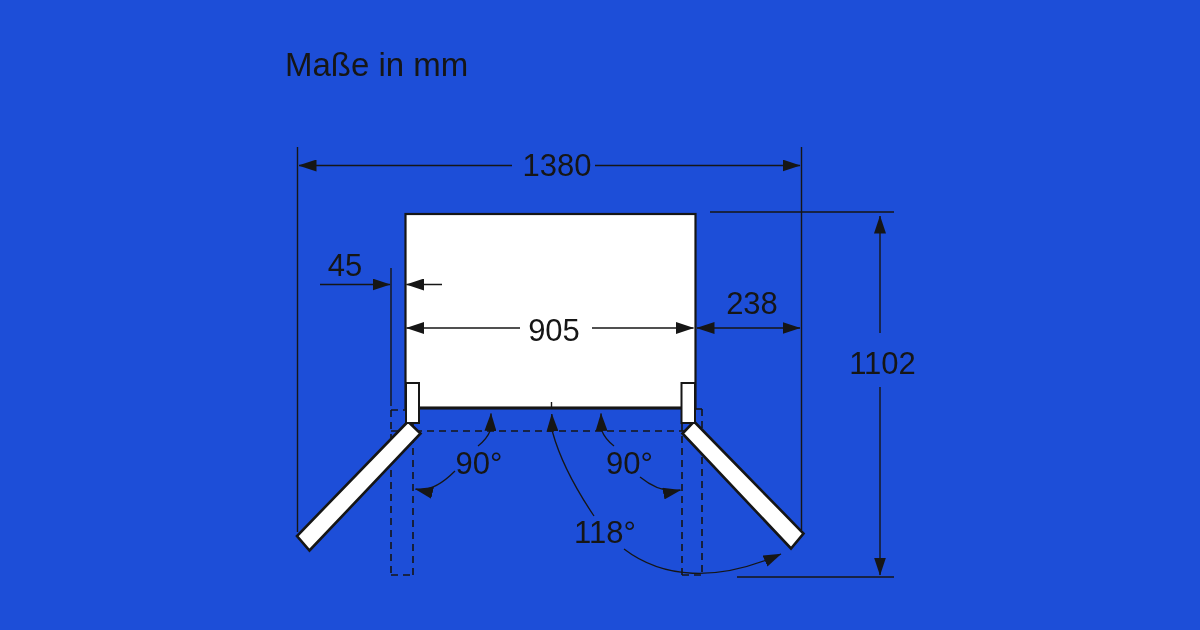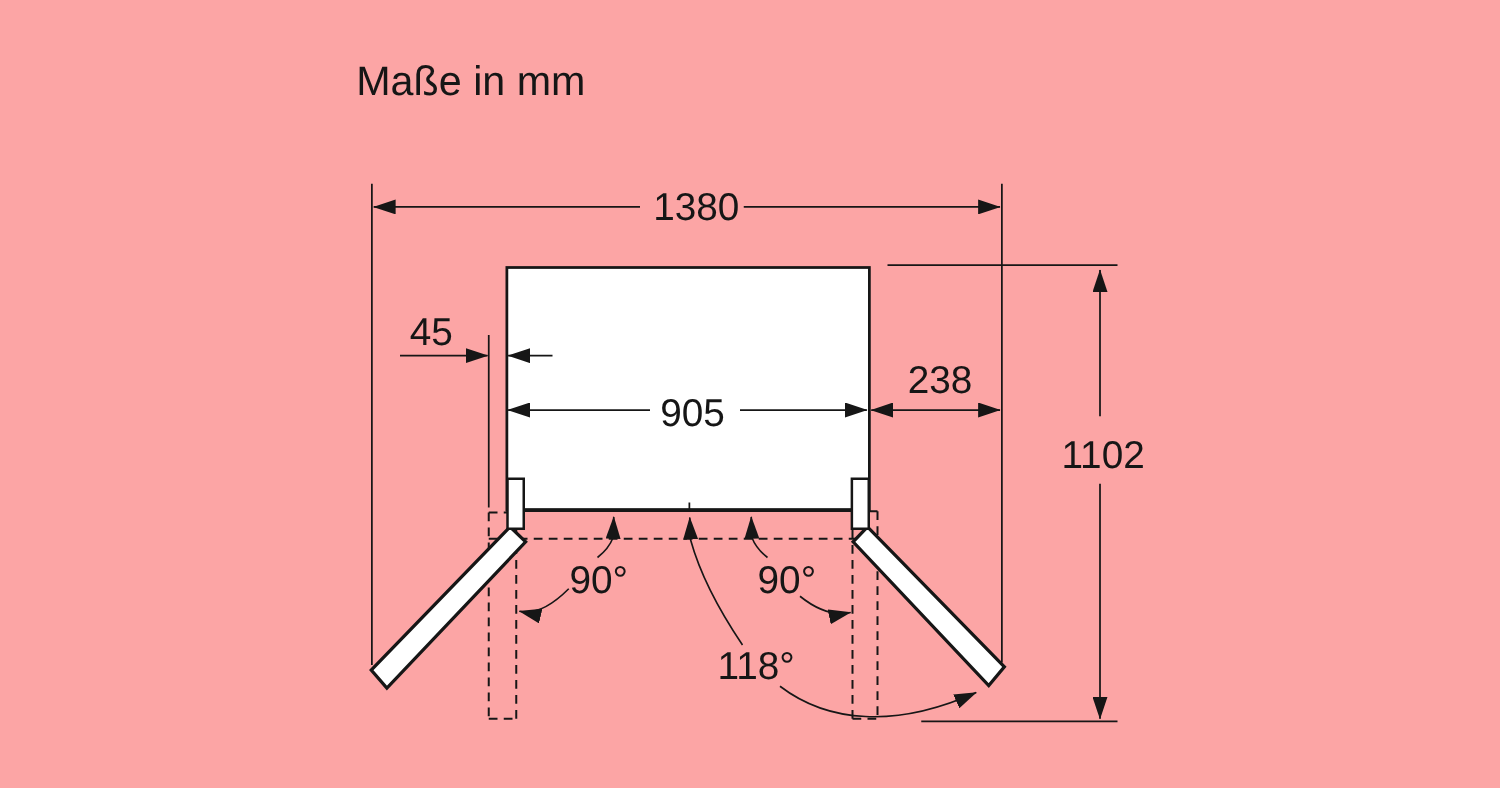--- a/index.html
+++ b/index.html
@@ -1,16 +1,16 @@
 <!DOCTYPE html>
 <html><head>
 <meta charset="utf-8">
 <style>
   html,body{margin:0;padding:0;background:#ffffff;}
-  .stage{position:relative;width:1200px;height:630px;background:#fca5a5;overflow:hidden;
+  .stage{position:relative;width:1200px;height:630px;background:#1d4ed8;overflow:hidden;
          font-family:"Liberation Sans",sans-serif;}
   svg text{font-family:"Liberation Sans",sans-serif;fill:#161616;}
   .dimtxt{font-size:31px;}
   .titletxt{font-size:33px;}
   .ln{stroke:#161616;stroke-width:1.4;fill:none;}
   .thin{stroke:#161616;stroke-width:1.3;fill:none;}
   .dash{stroke:#161616;stroke-width:1.6;fill:none;stroke-dasharray:7 5;}
   .body{fill:#ffffff;stroke:#161616;stroke-width:2.2;}
   .door{fill:#ffffff;stroke:#161616;stroke-width:2.6;stroke-linejoin:miter;}
   .stub{fill:#ffffff;stroke:#161616;stroke-width:2;}

